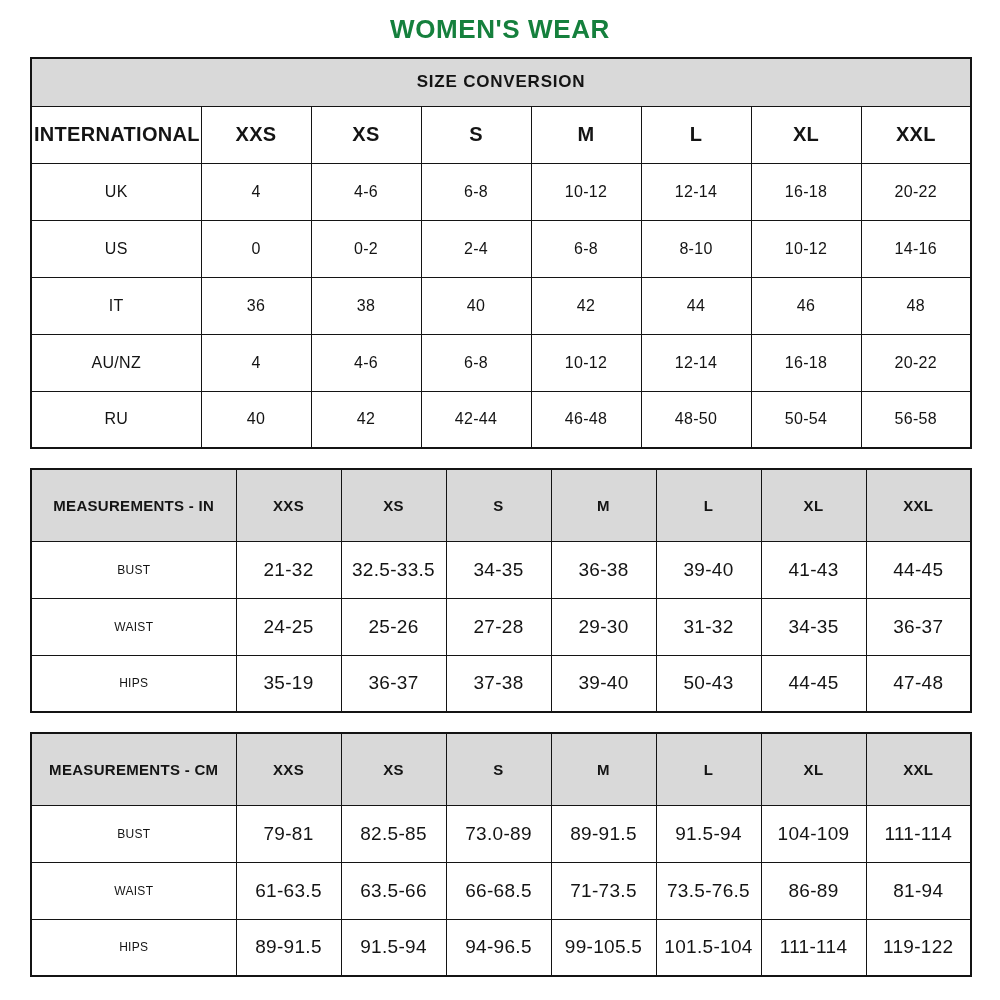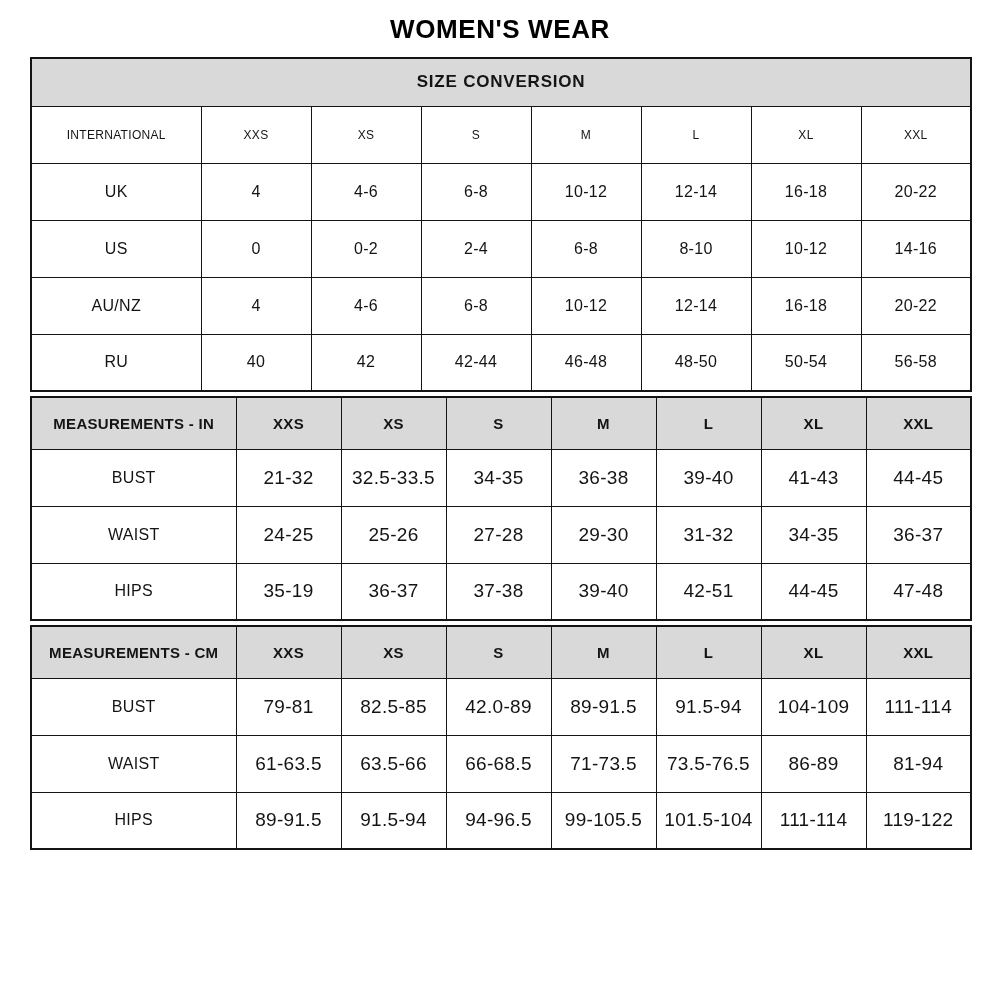--- a/index.html
+++ b/index.html
@@ -10,60 +10,60 @@
     color: #141414;
     overflow: hidden;
   }
   .page { padding: 0 30px; }
   .page-title {
     text-align: center;
     font-size: 26px;
     font-weight: 800;
     letter-spacing: 0.6px;
     margin: 14px 0 12px 0;
-    color: #000000;
+    color: #15803d;
   }
   table {
     width: 940px;
     border-collapse: collapse;
     table-layout: fixed;
     border: 2px solid #141414;
-    margin-bottom: 4px;
+    margin-bottom: 19px;
   }
   td, th {
     border: 1.6px solid #141414;
     text-align: center;
     vertical-align: middle;
     padding: 0 2px;
     letter-spacing: 0.3px;
   }
   
   .t1 .title-bar {
     background: #d9d9d9;
     height: 48px;
     font-size: 17px;
     font-weight: 700;
     letter-spacing: 0.8px;
   }
   .t1 th.col-h {
     height: 57px;
-    font-weight: 400;
-    font-size: 12px;
+    font-weight: 700;
+    font-size: 20px;
   }
   .t1 td { height: 57px; font-size: 16px; }
   
   .m-table th {
     background: #d9d9d9;
-    height: 52px;
+    height: 72px;
     font-size: 15px;
     font-weight: 700;
   }
   .m-table th.wide-h { font-size: 15px; }
   .m-table td { height: 57px; font-size: 19px; }
-  .m-table td.row-label { font-size: 16px; }
+  .m-table td.row-label { font-size: 12px; }
 </style>
 </head>
 <body>
 
 <div class="page">
 
   <h1 class="page-title">WOMEN'S WEAR</h1>
 
   <table class="t1">
     <colgroup>
@@ -106,20 +106,30 @@
         <td class="row-label">US</td>
         <td>0</td>
         <td>0-2</td>
         <td>2-4</td>
         <td>6-8</td>
         <td>8-10</td>
         <td>10-12</td>
         <td>14-16</td>
       </tr>
       <tr>
+        <td class="row-label">IT</td>
+        <td>36</td>
+        <td>38</td>
+        <td>40</td>
+        <td>42</td>
+        <td>44</td>
+        <td>46</td>
+        <td>48</td>
+      </tr>
+      <tr>
         <td class="row-label">AU/NZ</td>
         <td>4</td>
         <td>4-6</td>
         <td>6-8</td>
         <td>10-12</td>
         <td>12-14</td>
         <td>16-18</td>
         <td>20-22</td>
       </tr>
       <tr>
@@ -178,21 +188,21 @@
         <td>31-32</td>
         <td>34-35</td>
         <td>36-37</td>
       </tr>
       <tr>
         <td class="row-label">HIPS</td>
         <td>35-19</td>
         <td>36-37</td>
         <td>37-38</td>
         <td>39-40</td>
-        <td>42-51</td>
+        <td>50-43</td>
         <td>44-45</td>
         <td>47-48</td>
       </tr>
     </tbody>
   </table>
 
   <table class="m-table">
     <colgroup>
       <col style="width:205px">
       <col style="width:105px">
@@ -213,21 +223,21 @@
         <th>L</th>
         <th>XL</th>
         <th>XXL</th>
       </tr>
     </thead>
     <tbody>
       <tr>
         <td class="row-label">BUST</td>
         <td>79-81</td>
         <td>82.5-85</td>
-        <td>42.0-89</td>
+        <td>73.0-89</td>
         <td>89-91.5</td>
         <td>91.5-94</td>
         <td>104-109</td>
         <td>111-114</td>
       </tr>
       <tr>
         <td class="row-label">WAIST</td>
         <td>61-63.5</td>
         <td>63.5-66</td>
         <td>66-68.5</td>

